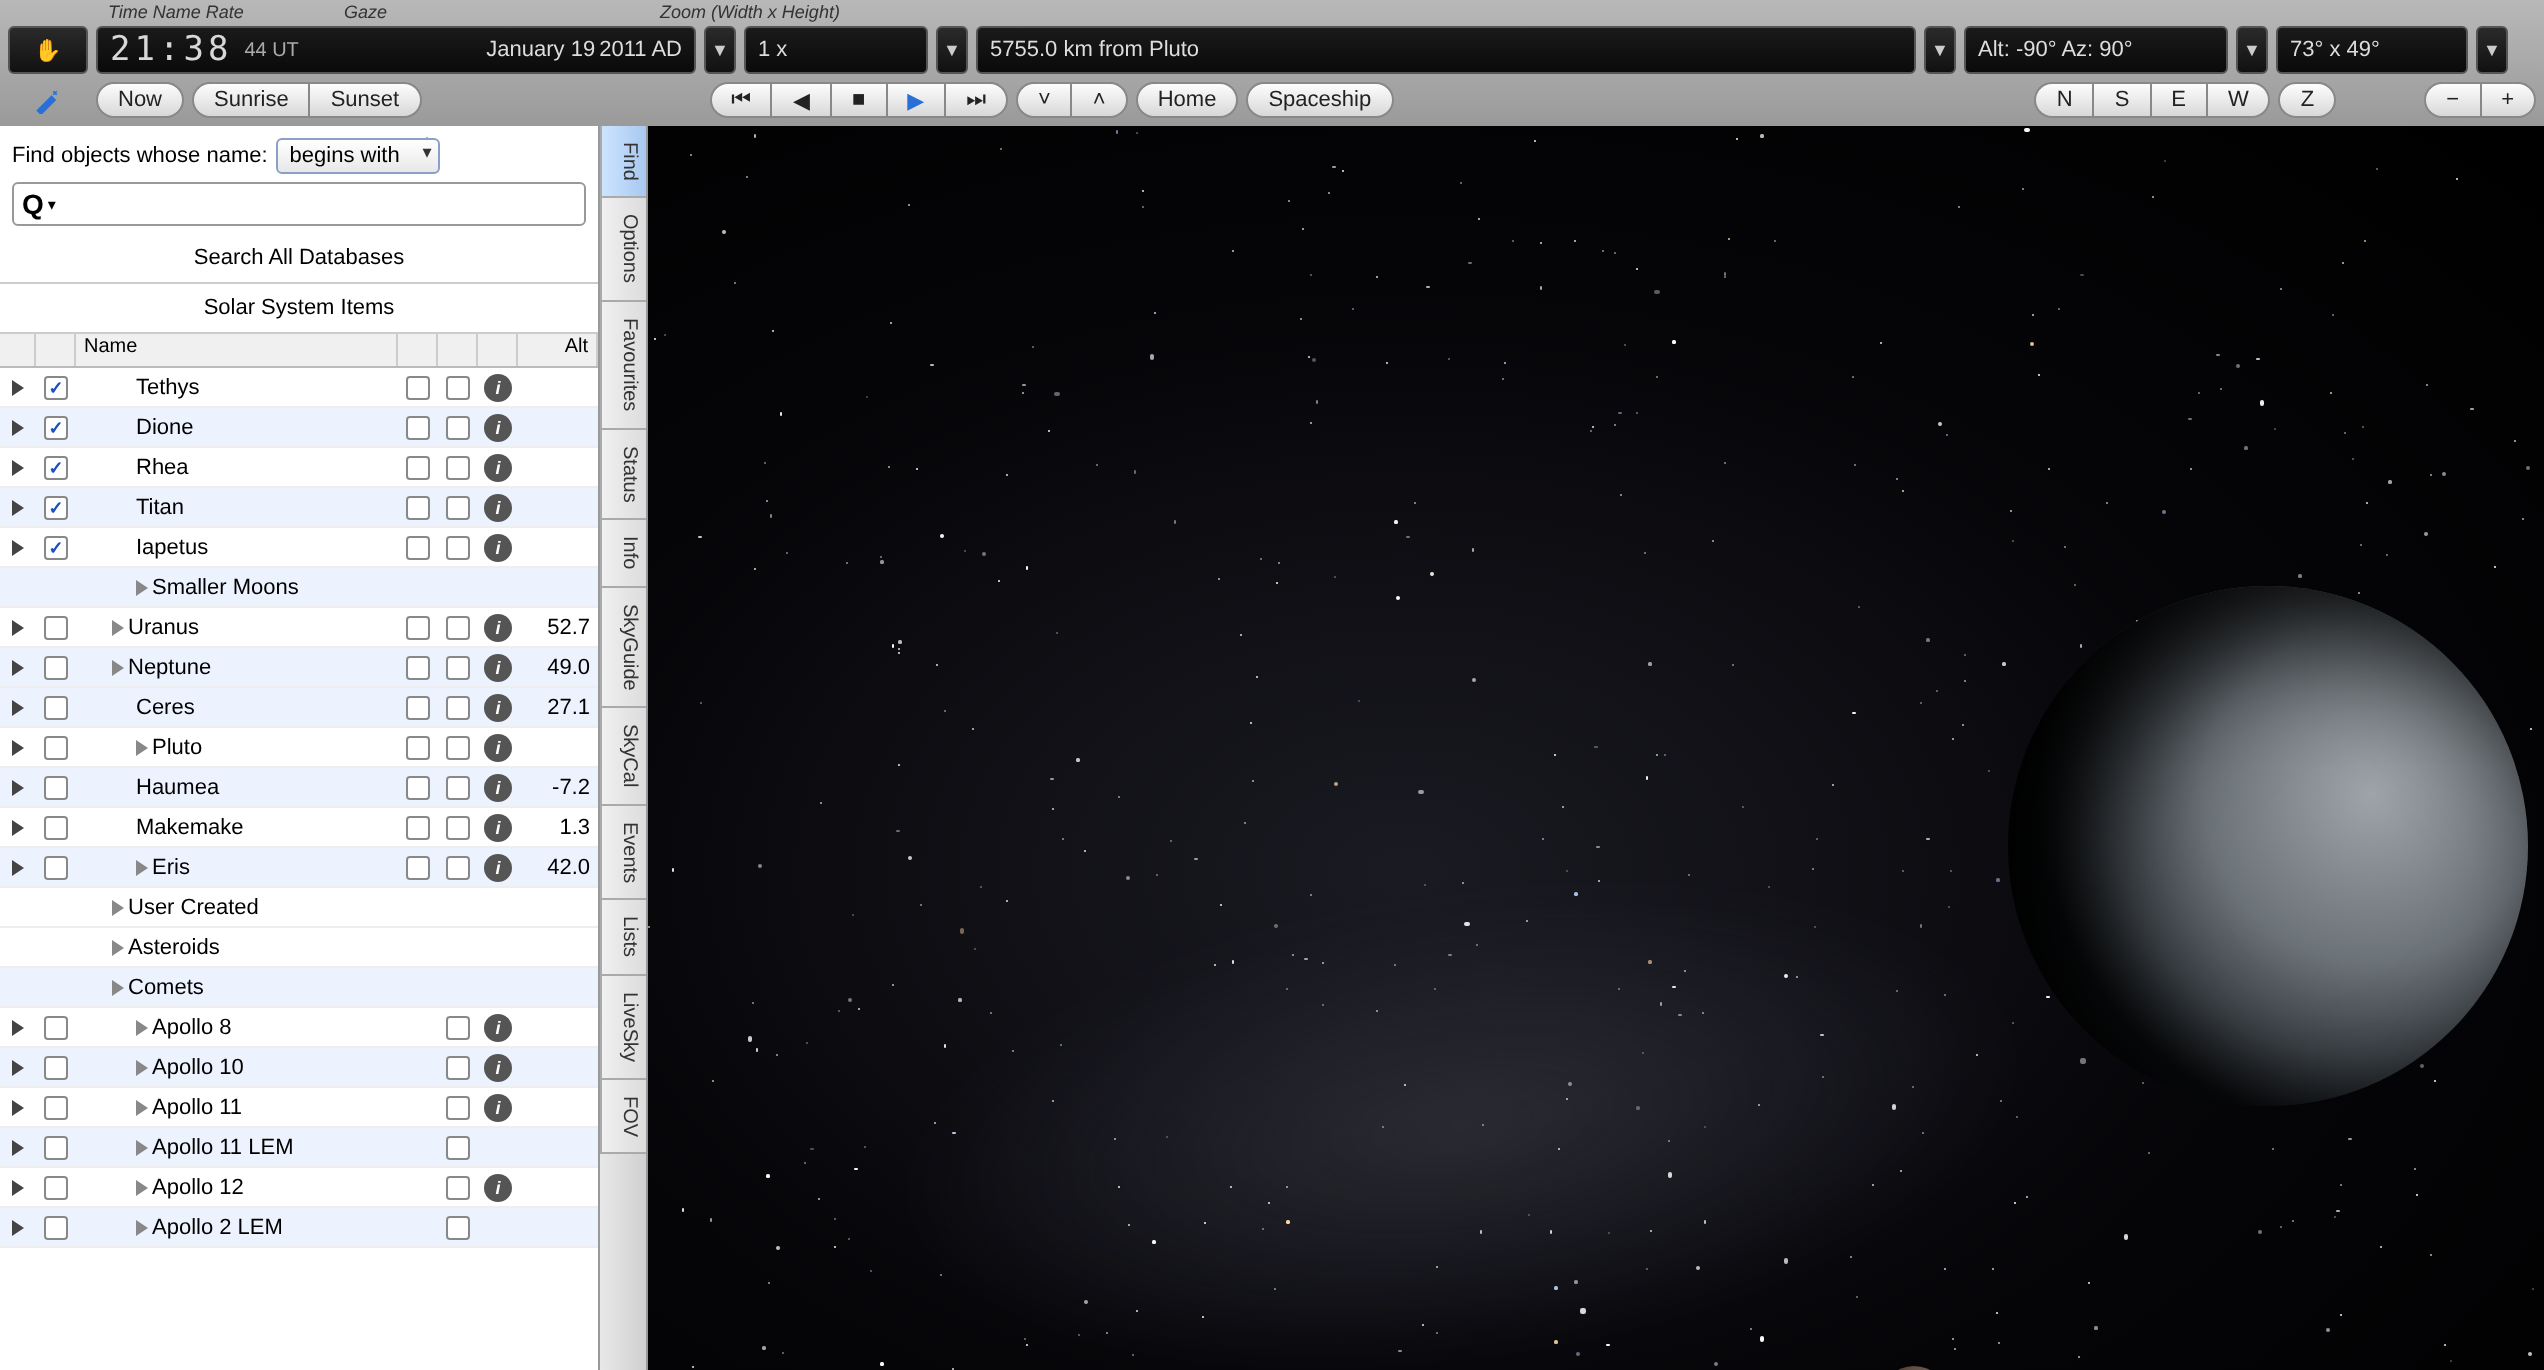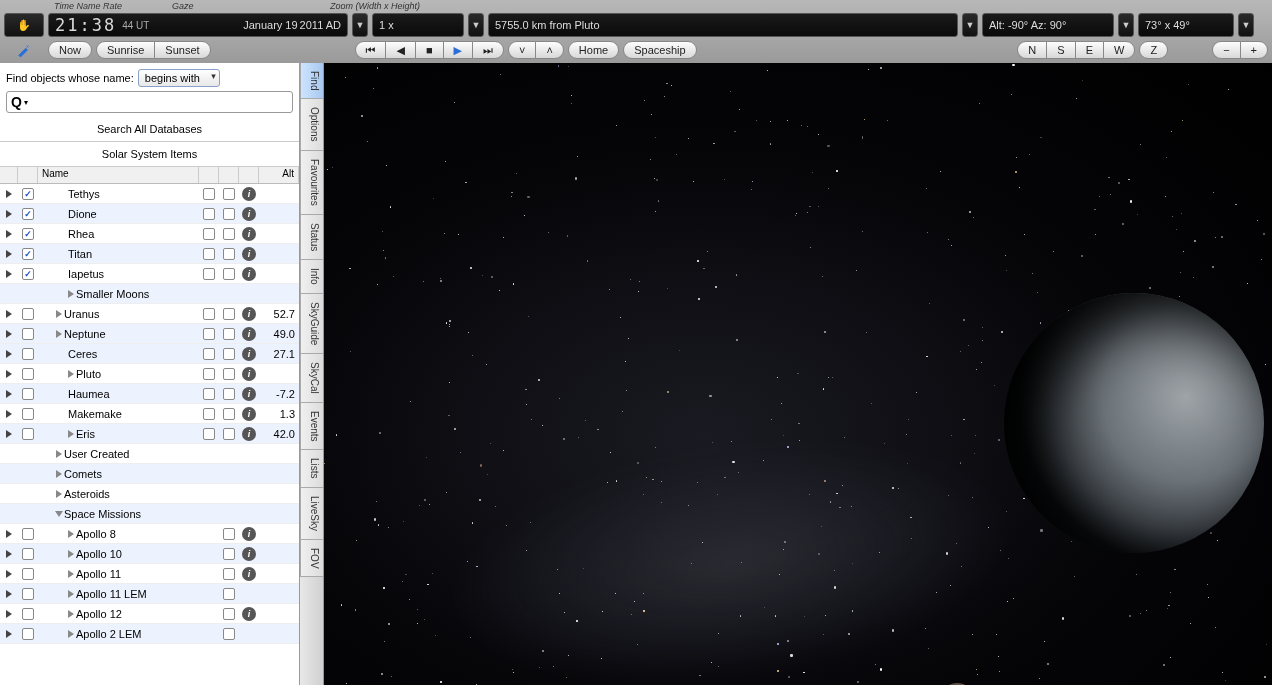--- a/index.html
+++ b/index.html
@@ -473,50 +473,38 @@
           <div class="tr-chk"></div>
           <div class="tr-name indent-1">
             <span class="icn-disc"></span>
             <span>User Created</span>
           </div>
           <div class="tr-c"></div>
           <div class="tr-c"></div>
           <div class="tr-c"></div>
           <div class="tr-alt"></div>
         </div>
+        <div class="tree-row">
+          <div class="tr-play"></div>
+          <div class="tr-chk"></div>
+          <div class="tr-name indent-1">
+            <span class="icn-disc"></span>
+            <span>Asteroids</span>
+          </div>
+          <div class="tr-c"></div>
+          <div class="tr-c"></div>
+          <div class="tr-c"></div>
+          <div class="tr-alt"></div>
+        </div>
         <div class="tree-row alt">
           <div class="tr-play"></div>
           <div class="tr-chk"></div>
           <div class="tr-name indent-1">
             <span class="icn-disc"></span>
             <span>Comets</span>
-          </div>
-          <div class="tr-c"></div>
-          <div class="tr-c"></div>
-          <div class="tr-c"></div>
-          <div class="tr-alt"></div>
-        </div>
-        <div class="tree-row">
-          <div class="tr-play"></div>
-          <div class="tr-chk"></div>
-          <div class="tr-name indent-1">
-            <span class="icn-disc"></span>
-            <span>Asteroids</span>
-          </div>
-          <div class="tr-c"></div>
-          <div class="tr-c"></div>
-          <div class="tr-c"></div>
-          <div class="tr-alt"></div>
-        </div>
-        <div class="tree-row alt">
-          <div class="tr-play"></div>
-          <div class="tr-chk"></div>
-          <div class="tr-name indent-1">
-            <span class="icn-disc open"></span>
-            <span>Space Missions</span>
           </div>
           <div class="tr-c"></div>
           <div class="tr-c"></div>
           <div class="tr-c"></div>
           <div class="tr-alt"></div>
         </div>
         <div class="tree-row">
           <div class="tr-play">
             <div class="icn-play"></div>
           </div>

